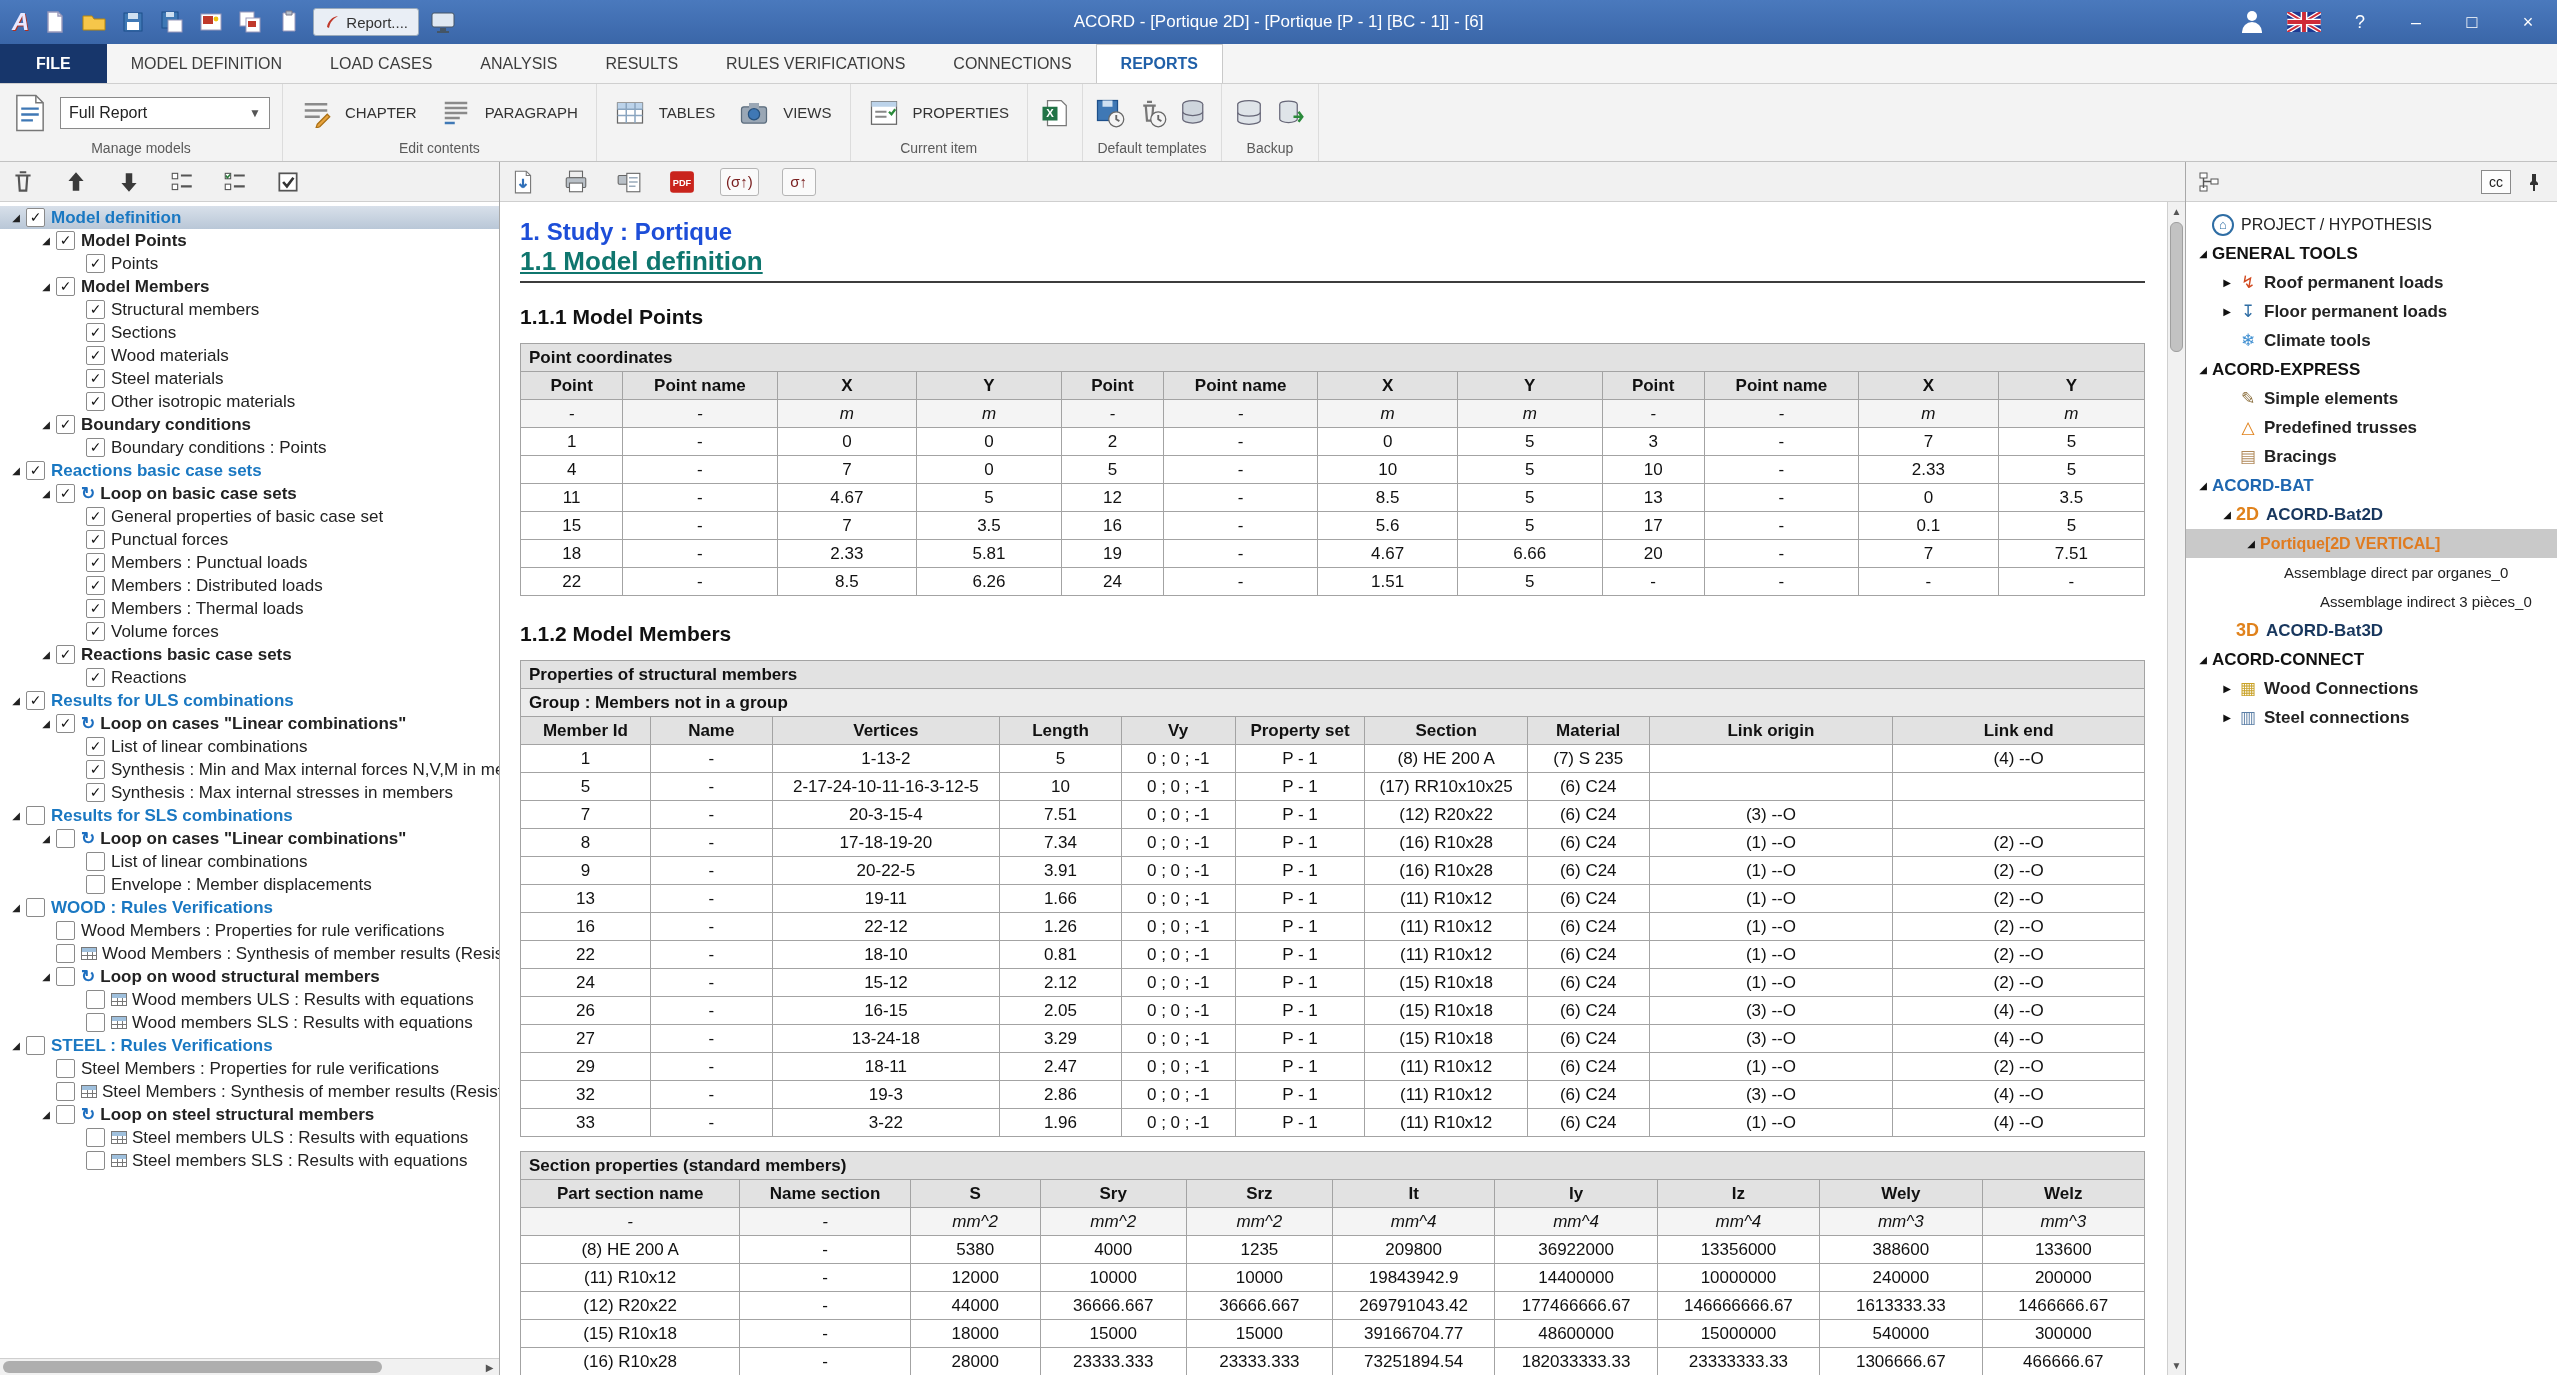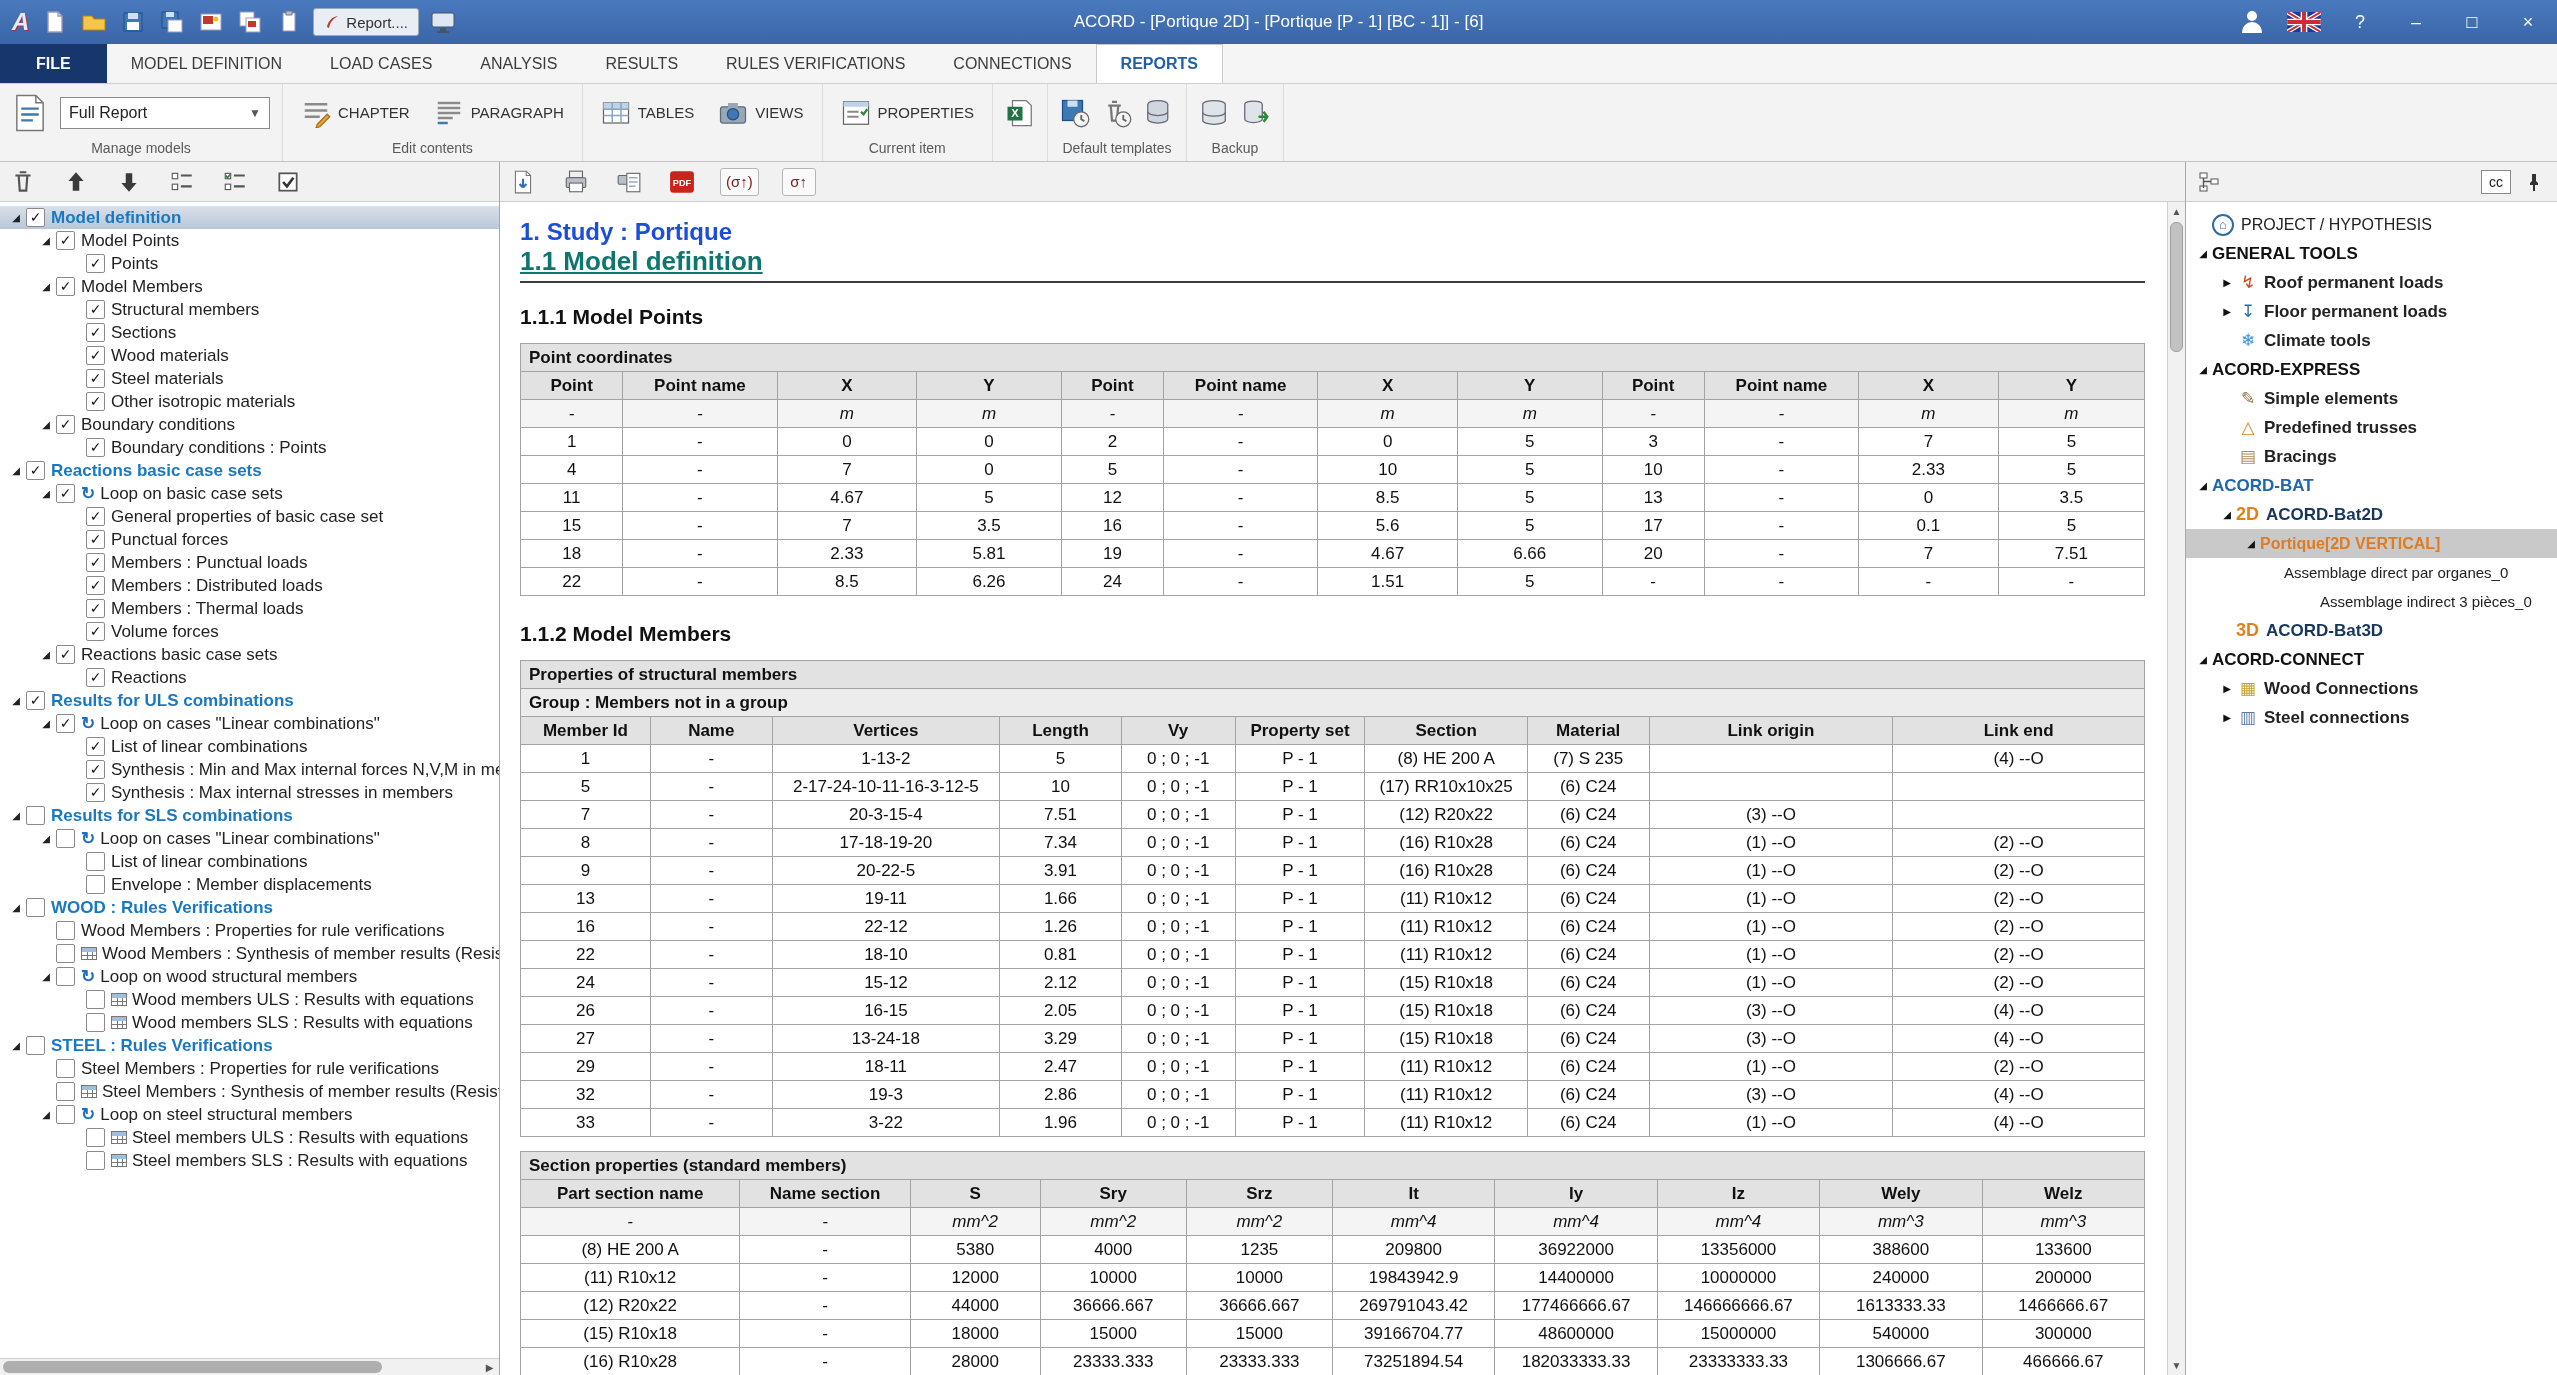--- a/index.html
+++ b/index.html
@@ -28,21 +28,21 @@
   .tabbar { height:40px; background:#f5f5f5; display:flex; align-items:stretch; border-bottom:1px solid #cfcfcf; flex:none; }
   .tab { padding:0 24px; display:flex; align-items:center; font-size:16px; color:#3c3c3c; white-space:nowrap; }
   .tab.file { background:#17366b; color:#fff; font-weight:bold; padding:0 36px; }
   .tab.active { background:#fff; color:#1f5fa8; font-weight:bold; border:1px solid #c9c9c9; border-bottom:none; }
 
   
   .ribbon { height:78px; background:#f3f3f3; border-bottom:1px solid #c2c2c2; display:flex; flex:none; }
   .rgroup { display:flex; flex-direction:column; border-right:1px solid #dcdcdc; padding:4px 12px 0; }
   .rcontent { flex:1; display:flex; align-items:center; gap:12px; }
   .grp-label { height:24px; text-align:center; font-size:14px; color:#5a5a5a; line-height:22px; }
-  .rbtn { display:flex; align-items:center; gap:7px; font-size:15px; color:#333; padding:0 6px; height:40px; }
+  .rbtn { display:flex; align-items:center; gap:14px; font-size:15px; color:#333; padding:0 6px; height:40px; }
   .select { width:210px; height:32px; background:#fff; border:1px solid #8a8a8a; display:flex; align-items:center;
             padding:0 8px; font-size:16px; color:#222; }
   .select .caret { margin-left:auto; color:#555; font-size:12px; }
 
   
   .main { flex:1; display:flex; min-height:0; }
 
   .left-panel  { width:500px; flex:none; background:#fff; border-right:1px solid #a8a8a8; display:flex; flex-direction:column; }
   .center-panel{ flex:1; min-width:0; background:#fff; display:flex; flex-direction:column; }
   .right-panel { width:372px; flex:none; background:#fff; border-left:1px solid #a8a8a8; display:flex; flex-direction:column; }
@@ -60,21 +60,21 @@
   .arrow { width:20px; flex:none; text-align:center; font-size:10px; color:#222; }
   .cb { width:19px; height:19px; flex:none; border:1px solid #8a8a8a; border-radius:2px; background:#fff;
         margin-right:6px; font-size:14px; line-height:17px; text-align:center; color:#111; }
   .lic { color:#1d6fc0; font-weight:bold; font-size:17px; margin-right:5px; flex:none; }
   .gic { width:16px; height:13px; flex:none; margin-right:5px; border:1px solid #777; background:
          linear-gradient(to bottom,#9fc0dd 0 4px, transparent 4px),
          linear-gradient(to right, transparent 0 5px, #777 5px 6px, transparent 6px 10px, #777 10px 11px, transparent 11px),
          linear-gradient(to bottom, transparent 0 7px, #777 7px 8px, transparent 8px); }
   .tlabel { overflow:hidden; white-space:nowrap; }
   .tlabel.h { color:#1a78c2; font-weight:bold; }
-  .tlabel.b { font-weight:normal; }
+  .tlabel.b { font-weight:bold; }
 
   .hscroll { height:17px; flex:none; background:#f1f1f1; border-top:1px solid #cfcfcf; position:relative; }
   .hthumb { position:absolute; left:3px; top:2px; height:12px; width:76%; background:#aeaeae; border-radius:6px; }
   .harrow { position:absolute; right:2px; top:1px; width:15px; height:15px; font-size:10px; color:#555;
             display:flex; align-items:center; justify-content:center; }
 
   
   .center-body { flex:1; display:flex; min-height:0; }
   .report { flex:1; min-width:0; overflow:hidden; padding:16px 22px 0 20px; }
   .h1 { font-size:24px; font-weight:bold; color:#1d4ed8; }

